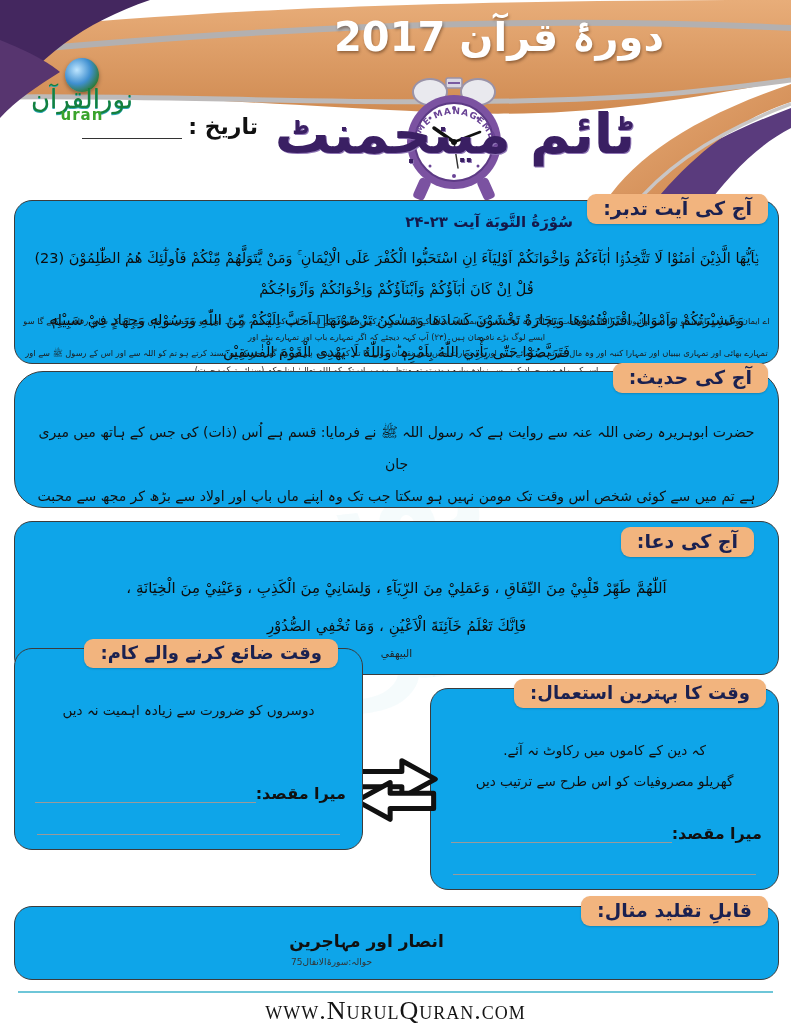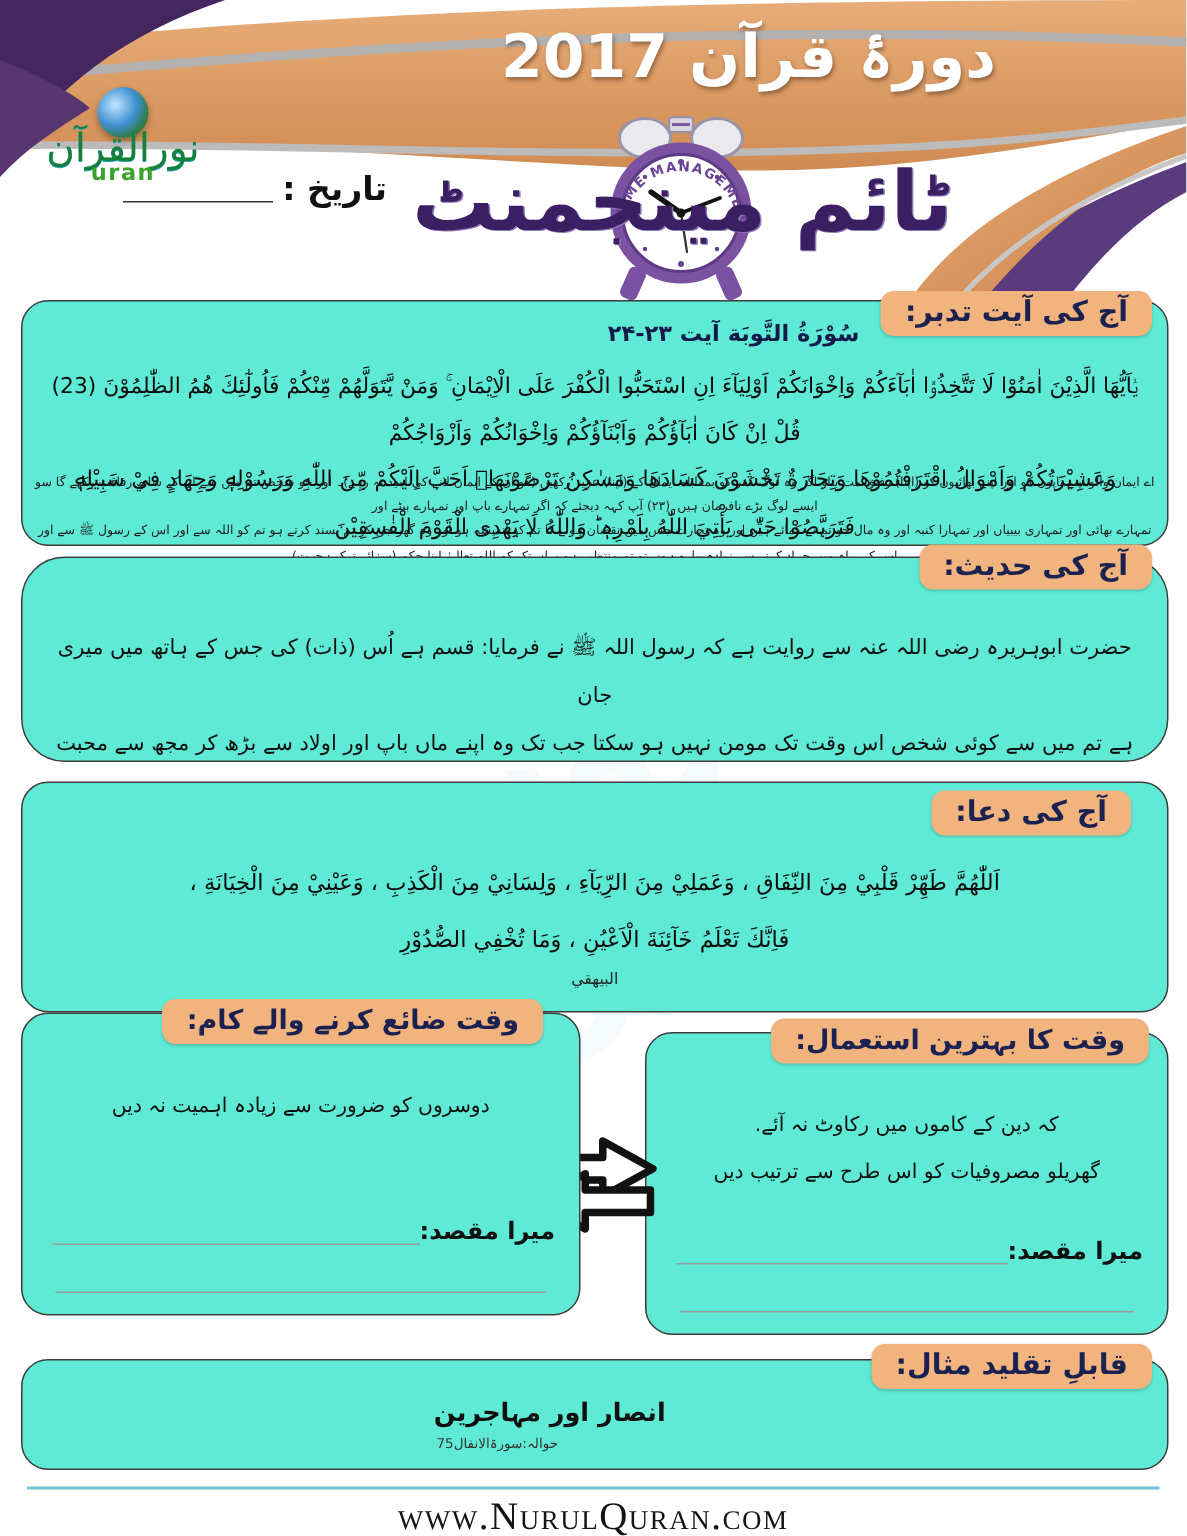--- a/index.html
+++ b/index.html
@@ -19,30 +19,30 @@
   }
   .logo{position:absolute;left:22px;top:58px;width:120px;text-align:center;}
   .logo .globe{width:34px;height:34px;border-radius:50%;
     background:radial-gradient(circle at 35% 35%,#bfe6ff 0%,#3f8fd0 45%,#2f7a3a 75%,#1d5c2a 100%);
     margin:0 auto -6px auto;box-shadow:0 2px 4px rgba(0,0,0,.35);}
   .logo .urdu{font-size:26px;font-weight:normal;color:#15803d;direction:rtl;line-height:1;
     text-shadow:0 1px 0 #2fa6b8;}
   .logo .latin{font-size:15px;font-weight:bold;color:#3aa32c;margin-top:-6px;letter-spacing:1px;}
   .daydate{position:absolute;left:48px;top:108px;width:210px;direction:rtl;text-align:left;color:#111;}
   .day-row{font-size:27px;font-weight:bold;text-align:left;}
-  .date-row{font-size:22px;font-weight:bold;margin-top:6px;display:flex;direction:rtl;}
+  .date-row{font-size:22px;font-weight:bold;margin-top:6px;display:flex;align-items:flex-end;direction:rtl;}
   .date-blank{display:inline-block;width:100px;border-bottom:1.6px solid #333;height:20px;margin-right:6px;}
   .page-title{
     position:absolute;top:102px;right:55px;
     font-size:55px;font-weight:bold;color:#3a1f63;direction:rtl;
     text-shadow:1px 1px 0 #8f76b5;
   }
   
   .box{
-    position:absolute;background:#5eead4;
+    position:absolute;background:#0ea5e9;
     border:1.6px solid #3c3c3c;border-radius:18px;
   }
   .tab{
     position:absolute;background:#f2b47e;border-radius:9px;
     padding:3px 16px 5px 16px;color:#1b2150;font-weight:bold;
     font-size:19px;direction:rtl;white-space:nowrap;
     box-shadow:0 1px 2px rgba(0,0,0,.18);
   }
   
   .ayat-ref{position:absolute;top:12px;right:205px;font-size:15px;font-weight:bold;color:#15194a;direction:rtl;}
@@ -213,21 +213,21 @@
     <span class="goal-line"></span>
   </div>
   <div class="extra-line"></div>
 </div>
 
 <svg class="swap-arrows" width="92" height="96" viewBox="0 0 110 100">
   <path d="M10,28 L62,28 L62,15 L102,37 L62,59 L62,46 L10,46 Z" fill="#ffffff" stroke="#111" stroke-width="6" stroke-linejoin="round"></path>
   <path d="M100,54 L48,54 L48,41 L8,63 L48,85 L48,72 L100,72 Z" fill="#ffffff" stroke="#111" stroke-width="6" stroke-linejoin="round"></path>
 </svg>
 
-<div class="box" style="left:14px;top:675px;width:347px;height:200px;padding-left:24px;">
+<div class="box" style="left:14px;top:648px;width:347px;height:200px;">
   <div class="tab" style="right:24px;top:-10px;font-size:18px;">وقت ضائع کرنے والے کام:</div>
   <div class="pair-text">
     <div class="pair-line">دوسروں کو ضرورت سے زیادہ اہمیت نہ دیں</div>
   </div>
   <div class="goal-row">
     <span class="goal-label">میرا مقصد:</span>
     <span class="goal-line"></span>
   </div>
   <div class="extra-line"></div>
 </div>

